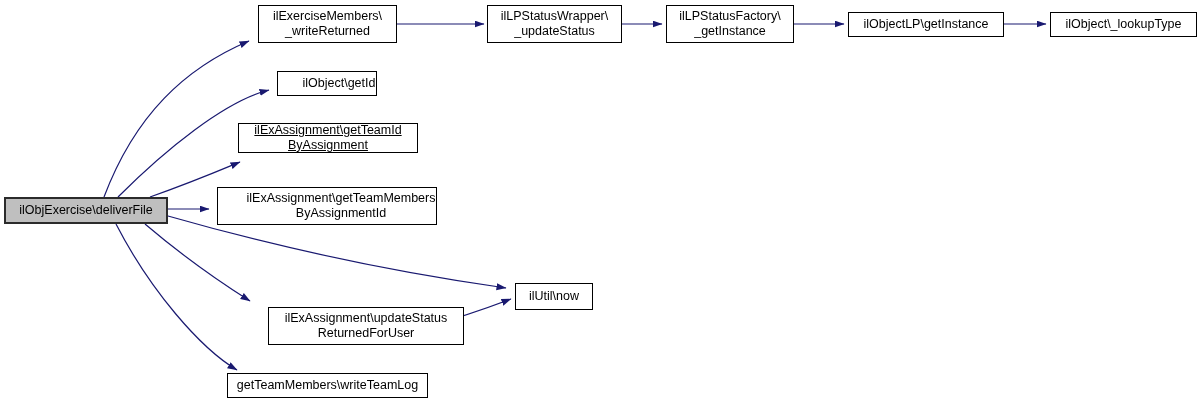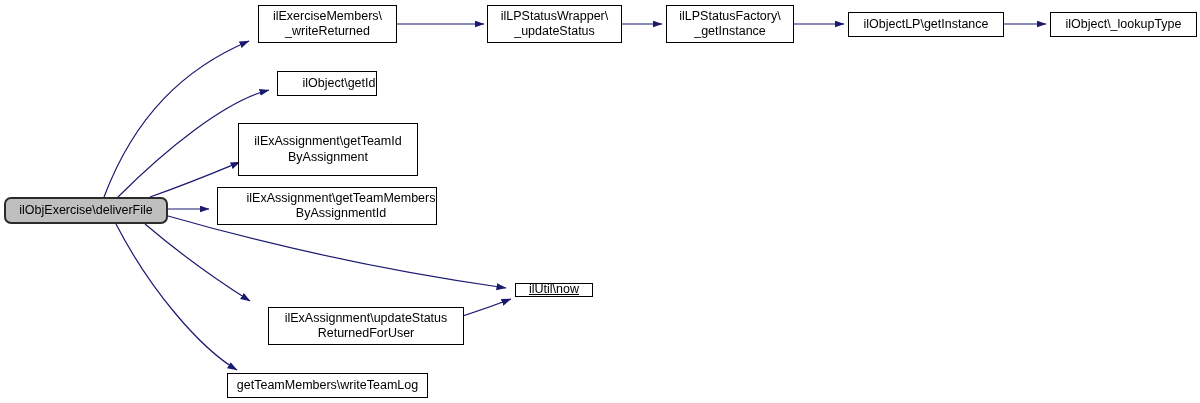--- a/index.html
+++ b/index.html
@@ -63,21 +63,21 @@
       <path d="M145,224 C185,258 223,284 250,301" marker-end="url(#arrow)"></path>
       <path d="M116,224 C150,290 200,348 237,370" marker-end="url(#arrow)"></path>
       <path d="M397,24 L484,24" marker-end="url(#arrow)"></path>
       <path d="M622,24 L662,24" marker-end="url(#arrow)"></path>
       <path d="M794,24 L844,24" marker-end="url(#arrow)"></path>
       <path d="M1004,24 L1046,24" marker-end="url(#arrow)"></path>
       <path d="M426,327 C455,319 482,310 511,299" marker-end="url(#arrow)"></path>
     </g>
   </svg>
 
-  <div class="node highlight" style="left:4px; top:197px; width:164px; height:27px;border-radius:7px;">
+  <div class="node highlight" style="left:4px; top:197px; width:164px; height:27px;">
     <span>ilObjExercise\deliverFile</span>
   </div>
 
   <div class="node" style="left:487px; top:5px; width:135px; height:38px;">
     <span>ilLPStatusWrapper\
 _updateStatus</span>
   </div>
 
   <div class="node" style="left:258px; top:5px; width:139px; height:38px;">
     <span>ilExerciseMembers\
@@ -94,31 +94,31 @@
   </div>
 
   <div class="node" style="left:1050px; top:12px; width:147px; height:25px;">
     <span>ilObject\_lookupType</span>
   </div>
 
   <div class="node" style="left:277px; top:71px; width:100px; height:25px;padding-left:24px;">
     <span>ilObject\getId</span>
   </div>
 
-  <div class="node" style="left:238px; top:123px; width:180px; height:53px;">
+  <div class="node" style="left:238px; top:123px; width:180px; height:30px;text-decoration:underline;">
     <span>ilExAssignment\getTeamId
 ByAssignment</span>
   </div>
 
   <div class="node" style="left:217px; top:187px; width:220px; height:38px;padding-left:28px;">
     <span>ilExAssignment\getTeamMembers
 ByAssignmentId</span>
   </div>
 
-  <div class="node" style="left:515px; top:283px; width:78px; height:14px;text-decoration:underline;">
+  <div class="node" style="left:515px; top:283px; width:78px; height:27px;">
     <span>ilUtil\now</span>
   </div>
 
   <div class="node" style="left:224px; top:307px; width:196px; height:38px;margin-left:44px;">
     <span>ilExAssignment\updateStatus
 ReturnedForUser</span>
   </div>
 
   <div class="node" style="left:227px; top:373px; width:201px; height:25px;">
     <span>getTeamMembers\writeTeamLog</span>

